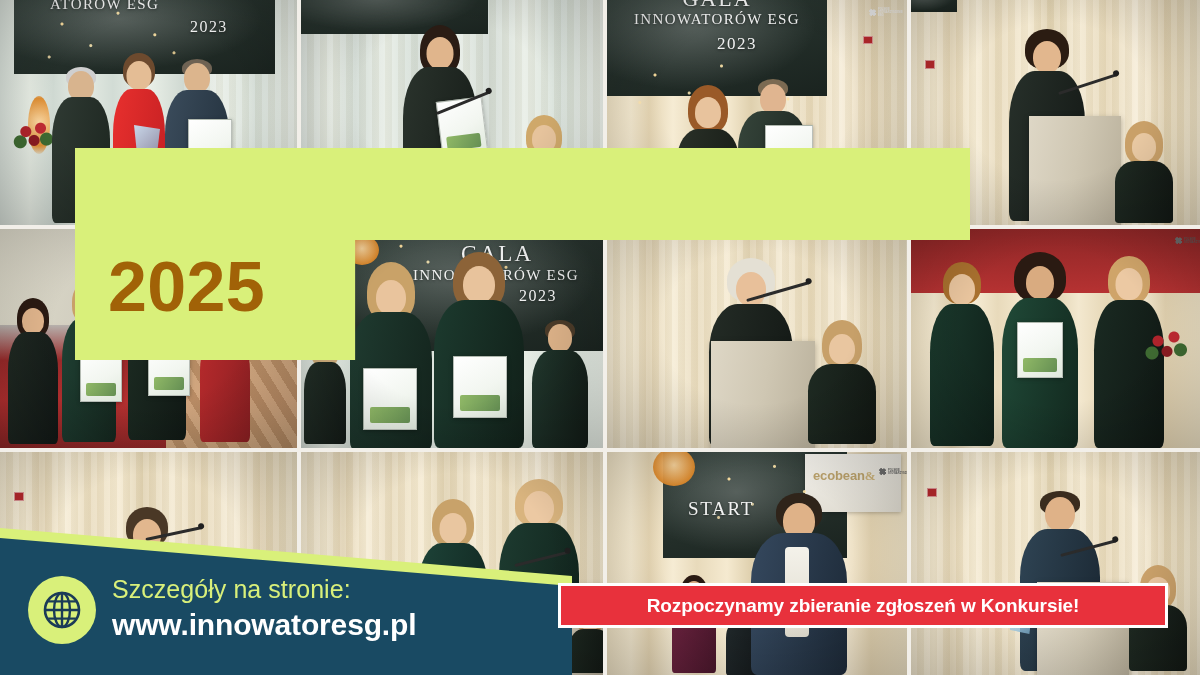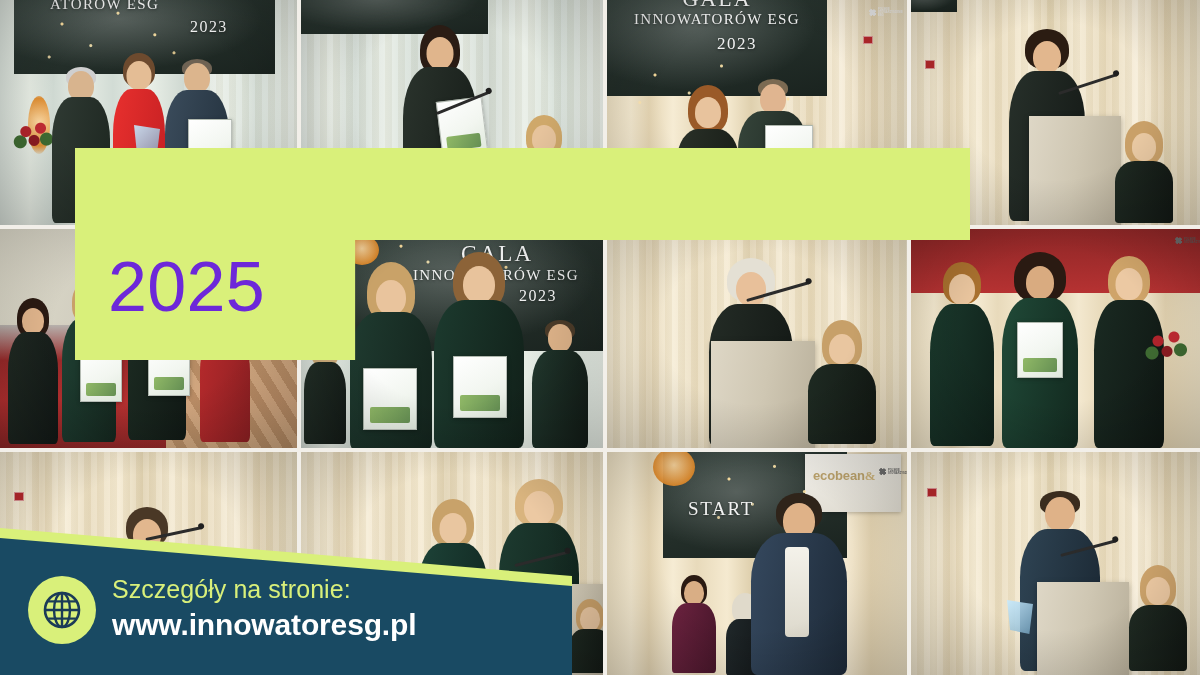--- a/index.html
+++ b/index.html
@@ -209,22 +209,22 @@
     z-index: 5;
   }
   #title-line1{
     position:absolute; left:33px; top:13px;
     font-size:58px; font-weight:800; line-height:1;
     color:#1b3b57; letter-spacing:-.018em;
     white-space:nowrap;
   }
   #title-line2{
     position:absolute; left:33px; top:104px;
-    font-size:70px; font-weight:400; line-height:1;
-    color:#6d28d9; letter-spacing:.004em;
+    font-size:70px; font-weight:700; line-height:1;
+    color:#a16207; letter-spacing:.004em;
   }
 
   
   #bottom-banner{
     position:absolute; left:0; top:520px;
     width:572px; height:155px;
     z-index: 6;
   }
   #banner-lime{
     position:absolute; inset:0;
@@ -611,14 +611,17 @@
         <path d="M7.2 29.6 H34.8" fill="none" stroke="#1b3b57" stroke-width="2.2"></path>
       </svg>
     </div>
 
     <div id="banner-text">
       <div id="banner-detail-label">Szczegóły na stronie:</div>
       <a id="banner-url" href="#" style="text-decoration:none;display:block;">www.innowatoresg.pl</a>
     </div>
   </div>
 
+  <div id="red-callout">
+    <div id="red-callout-text">Rozpoczynamy zbieranie zgłoszeń w Konkursie!</div>
+  </div>
 
 </div>
 
 </body></html>

